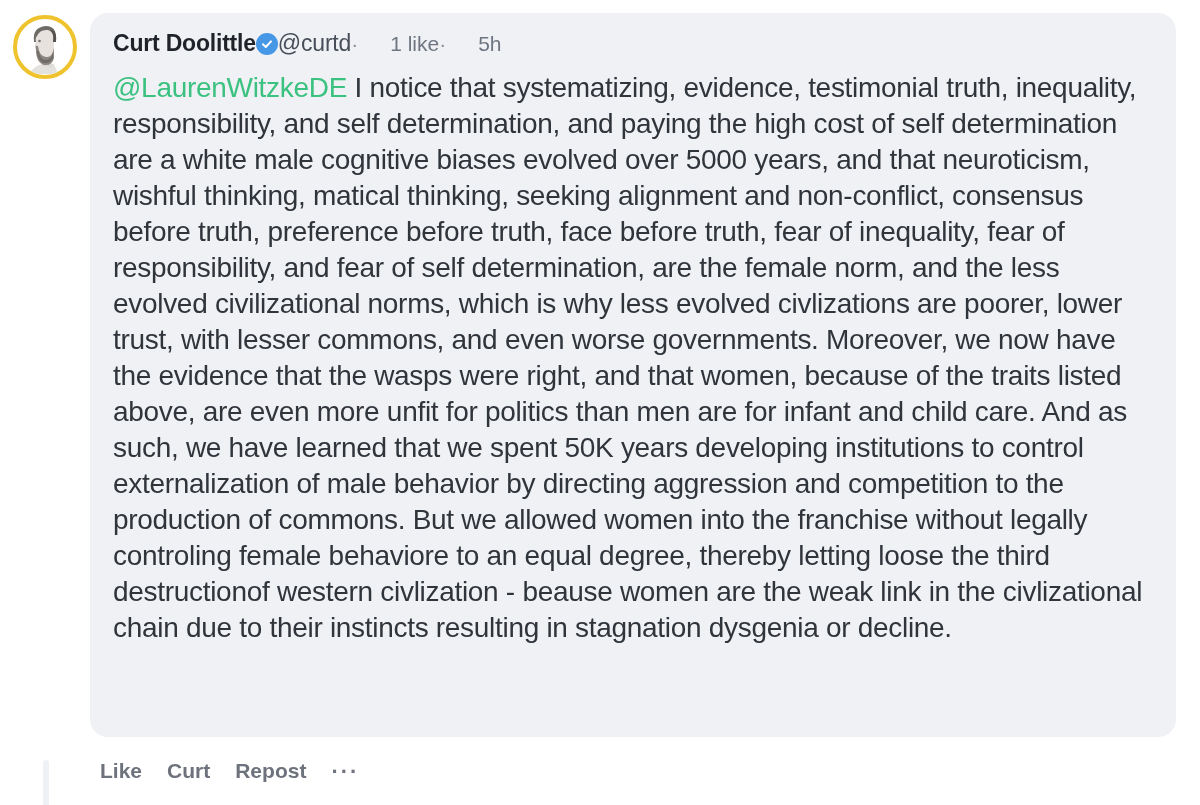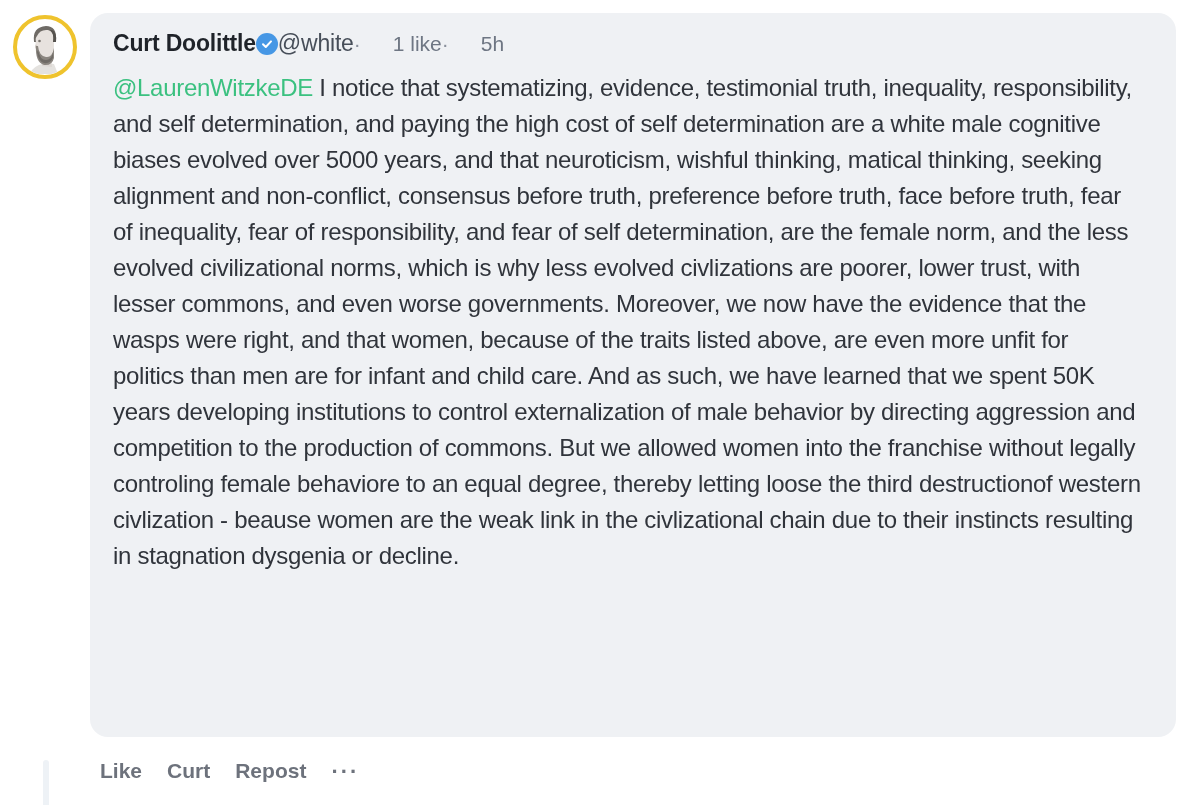--- a/index.html
+++ b/index.html
@@ -63,21 +63,21 @@
     color: #474e59;
     letter-spacing: -0.2px;
     cursor: pointer;
   }
   .dotsep { font-size: 21px; color: #8a919c; }
   .meta { font-size: 21px; color: var(--muted-text, #6e7683); margin-left: 32px; }
 
   .body {
     margin-top: 13px;
     width: 1030px;
-    font-size: 24px;
+    font-size: 28px;
     line-height: 36px;
     letter-spacing: -0.3px;
     color: var(--body-text, #30343b);
     word-wrap: break-word;
   }
   .mention {
     color: var(--accent-green, #3bc180);
     text-decoration: none;
     cursor: pointer;
   }
@@ -141,21 +141,21 @@
   </div>
 
   <div class="bubble">
     <div class="header">
       <span class="name">Curt Doolittle</span>
       <span class="badge">
         <svg viewBox="0 0 12 12" aria-hidden="true">
             <path d="M2 6.2 L4.8 9 L10 3.4" fill="none" stroke="#ffffff" stroke-width="2" stroke-linecap="round" stroke-linejoin="round"></path>
           </svg>
       </span>
-      <span class="handle">@white</span>
+      <span class="handle">@curtd</span>
       <span class="dotsep">·</span>
       <span class="meta">1 like</span>
       <span class="dotsep">·</span>
       <span class="meta">5h</span>
     </div>
 
     <p class="body"><a class="mention">@LaurenWitzkeDE</a><span> I notice that systematizing, evidence, testimonial truth, inequality, responsibility, and self determination, and paying the high cost of self determination are a white male cognitive biases evolved over 5000 years, and that neuroticism, wishful thinking, matical thinking, seeking alignment and non-conflict, consensus before truth, preference before truth, face before truth, fear of inequality, fear of responsibility, and fear of self determination, are the female norm, and the less evolved civilizational norms, which is why less evolved civlizations are poorer, lower trust, with lesser commons, and even worse governments. Moreover, we now have the evidence that the wasps were right, and that women, because of the traits listed above, are even more unfit for politics than men are for infant and child care. And as such, we have learned that we spent 50K years developing institutions to control externalization of male behavior by directing aggression and competition to the production of commons. But we allowed women into the franchise without legally controling female behaviore to an equal degree, thereby letting loose the third destructionof western civlization - beause women are the weak link in the civlizational chain due to their instincts resulting in stagnation dysgenia or decline.</span></p>
   </div>
 
   <div class="actions">

